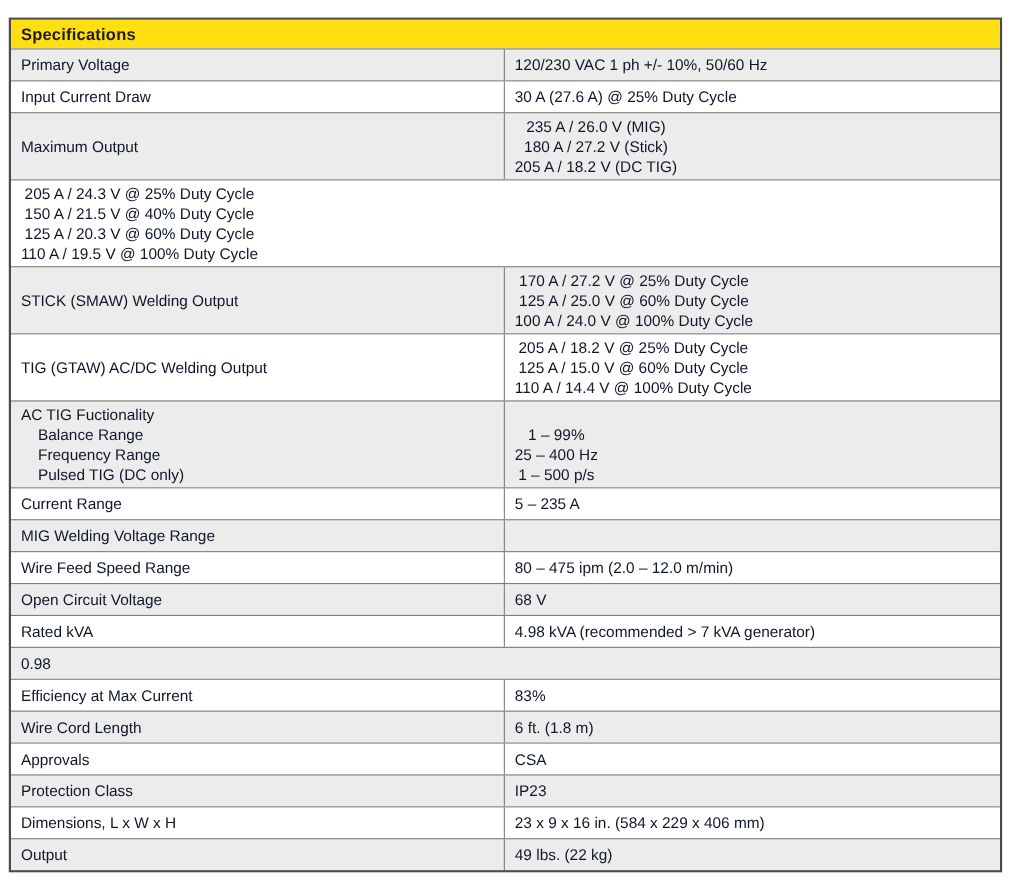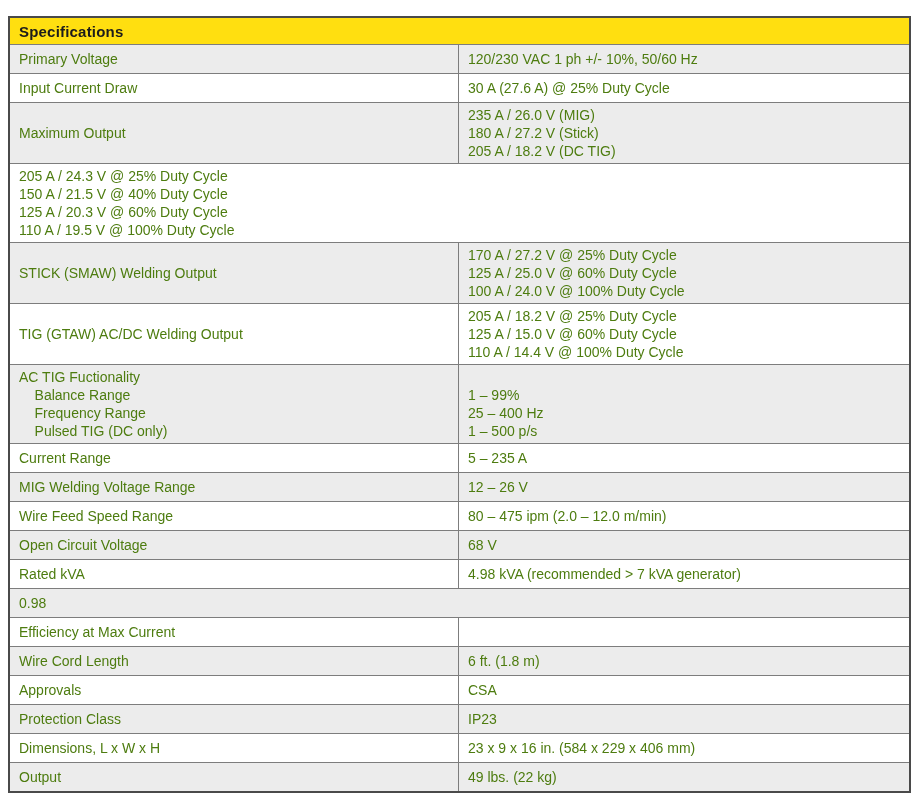--- a/index.html
+++ b/index.html
@@ -48,32 +48,33 @@
   .row:nth-child(odd) {
     background: #ececec;
   }
   .cell {
     padding: 3px 9px;
     display: flex;
     align-items: center;
     box-sizing: border-box;
     font-size: 14px;
     line-height: 18px;
-    color: #4d7c0f;
+    color: #0f172a;
   }
   .cell span {
     white-space: pre-wrap;
   }
   .cell.label {
     width: 449px;
     flex: 0 0 449px;
     border-right: 1px solid #7d7d7d;
   }
   .cell.value {
     flex: 1 1 auto;
+    text-align: center;
   }
 </style>
 </head>
 <body>
 
 <div class="page">
   <div class="spec-table">
     <div class="table-header">
       <span class="title">Specifications</span>
     </div>
@@ -151,23 +152,20 @@
             <span>Current Range</span>
           </div>
         <div class="cell value">
             <span>5 – 235 A</span>
           </div>
       </div>
       <div class="row">
         <div class="cell label">
             <span>MIG Welding Voltage Range</span>
           </div>
-        <div class="cell value">
-            <span>12 – 26 V</span>
-          </div>
       </div>
       <div class="row">
         <div class="cell label">
             <span>Wire Feed Speed Range</span>
           </div>
         <div class="cell value">
             <span>80 – 475 ipm (2.0 – 12.0 m/min)</span>
           </div>
       </div>
       <div class="row">
@@ -187,20 +185,23 @@
           </div>
       </div>
       <div class="row">
         <div class="cell value">
             <span>0.98</span>
           </div>
       </div>
       <div class="row">
         <div class="cell label">
             <span>Efficiency at Max Current</span>
+          </div>
+        <div class="cell value">
+            <span>83%</span>
           </div>
       </div>
       <div class="row">
         <div class="cell label">
             <span>Wire Cord Length</span>
           </div>
         <div class="cell value">
             <span>6 ft. (1.8 m)</span>
           </div>
       </div>

